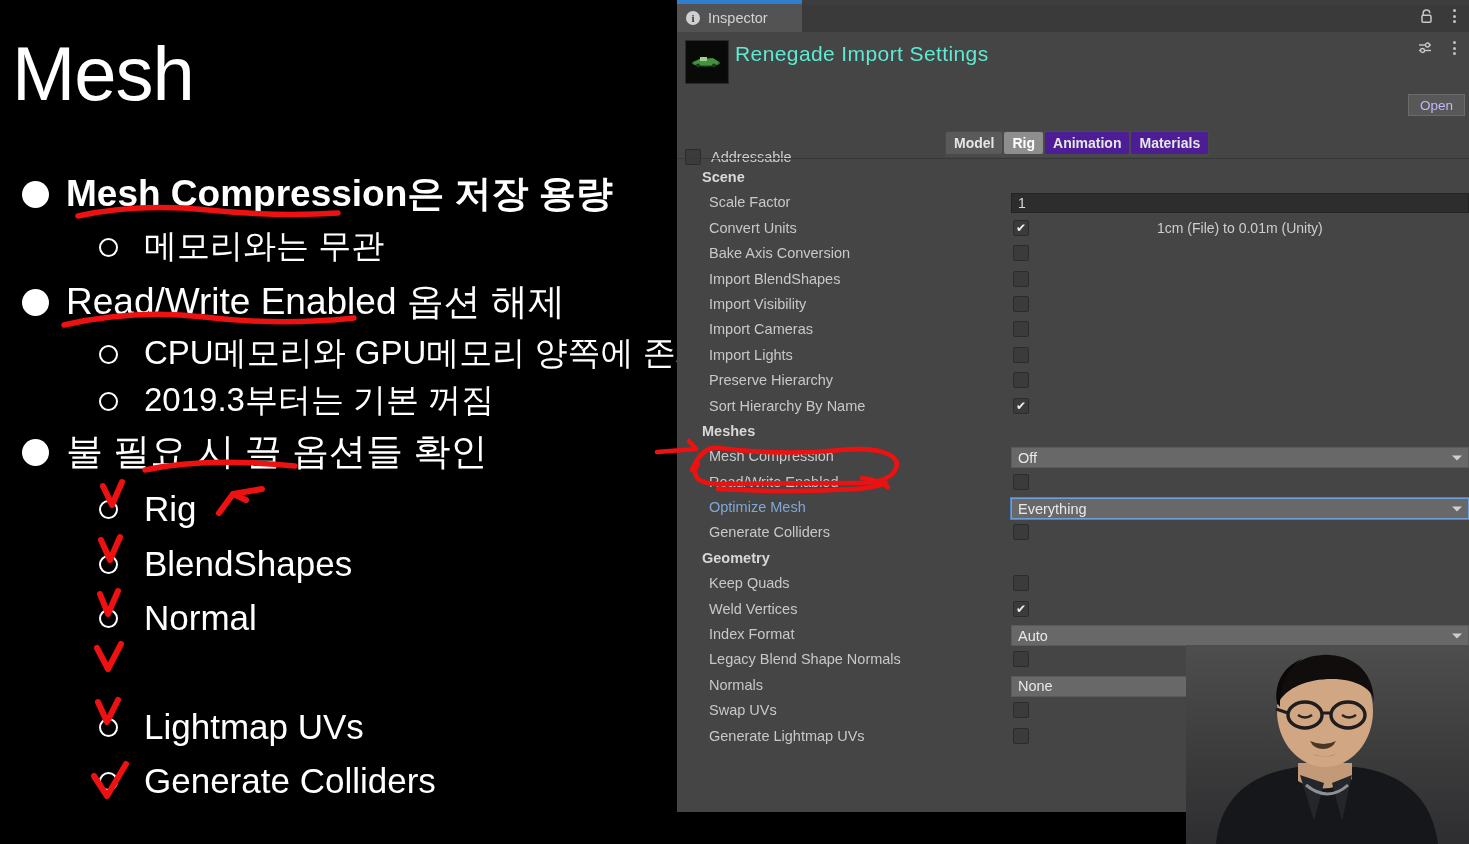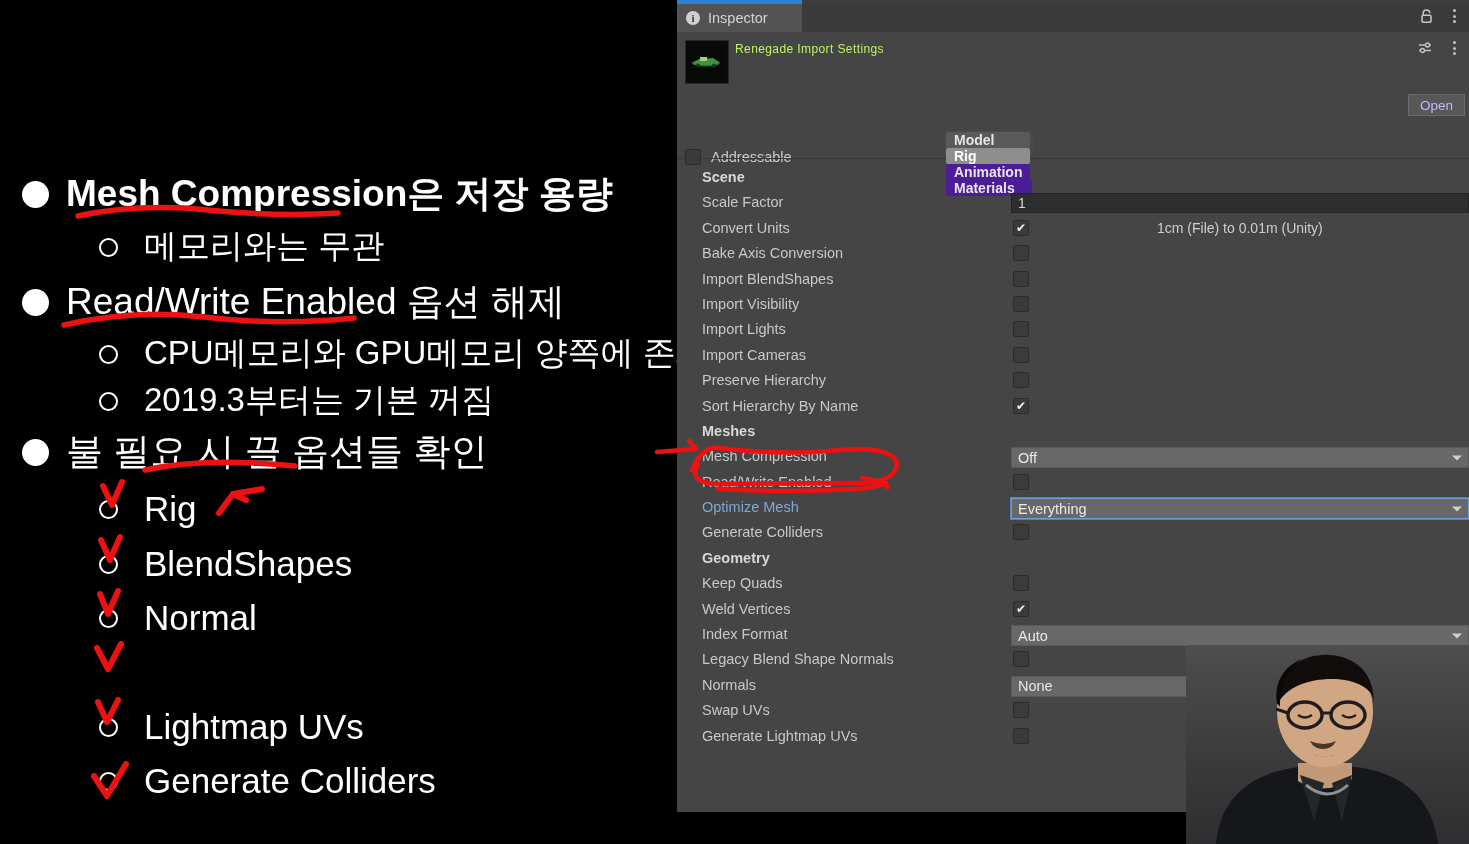--- a/index.html
+++ b/index.html
@@ -24,42 +24,42 @@
   #insp-tabbar{position:absolute;left:0;top:4px;width:792px;height:28px;background:#3a3a3a;}
   #insp-tab{position:absolute;left:0;top:4px;width:125px;height:28px;background:#535353;display:flex;align-items:center;padding-left:9px;box-sizing:border-box;}
   .ico-info{width:14px;height:14px;border-radius:50%;background:#d0d0d0;color:#3a3a3a;font-size:11px;font-weight:bold;display:flex;align-items:center;justify-content:center;font-family:"Liberation Serif",serif;}
   #insp-tab-label{color:#d4d4d4;font-size:14.5px;margin-left:8px;}
   #lock-icon{position:absolute;right:36px;top:9px;width:13px;height:15px;}
   #menu-icon-top{position:absolute;right:13px;top:9px;}
   .kebab span{display:block;width:3px;height:3px;border-radius:50%;background:#c3c3c3;margin-bottom:2.5px;}
 
   #insp-header{position:absolute;left:0;top:32px;width:792px;height:90px;background:#454545;}
   #asset-thumb{position:absolute;left:8px;top:8px;width:42px;height:42px;background:#0b0b0b;border:1px solid #2a2a2a;overflow:hidden;}
-  #asset-title{position:absolute;left:58px;top:10px;color:#bef264;font-size:12px;letter-spacing:.4px;}
+  #asset-title{position:absolute;left:58px;top:10px;color:#5eead4;font-size:21px;letter-spacing:.4px;}
   #preset-icon{position:absolute;right:36px;top:9px;}
   #menu-icon-hdr{position:absolute;right:13px;top:9px;}
   #open-btn{position:absolute;right:4px;top:62px;height:20px;padding:0 11px;background:#585858;border:1px solid #6a6a6a;border-radius:0;color:#c4b5fd;font-size:13.5px;display:flex;align-items:center;}
   #addressable-row{position:absolute;left:0;top:146px;width:912px;height:22px;display:flex;align-items:center;}
   .cbox{width:16px;height:16px;background:#3b3b3b;border:1px solid #2c2c2c;border-radius:2px;box-sizing:border-box;display:flex;align-items:center;justify-content:center;color:#fff;font-size:12px;line-height:1;}
   .cbox.on::after{content:"\2714";font-size:12px;color:#eee;}
   #addressable-label{color:#cdcdcd;font-size:14.5px;margin-left:10px;}
 
   #divider{position:absolute;left:0;top:158px;width:792px;height:1px;background:#383838;}
 
   
-  #obj-tabs{position:absolute;left:268px;top:131px;height:24px;display:flex;background:#4a4a4a;border-radius:2px;padding:1px;flex-direction:column;}
+  #obj-tabs{position:absolute;left:268px;top:131px;height:24px;display:flex;background:#4a4a4a;border-radius:2px;padding:1px;}
   .otab{height:22px;padding:0 8px;display:flex;align-items:center;color:#e6e6e6;font-size:14px;font-weight:bold;background:#4c1d95;margin-right:2px;border-radius:2px;}
   .otab.sel{background:#8e8e8e;color:#fff;}
   .otab.dim{background:#5a5a5a;}
   .otab:last-child{margin-right:0;}
 
   
   #props{position:absolute;left:0;top:166px;width:792px;}
   .prow{position:relative;height:25.4px;}
-  .plabel{position:absolute;left:25px;top:3px;color:#c8c8c8;font-size:14.5px;white-space:nowrap;}
+  .plabel{position:absolute;left:32px;top:3px;color:#c8c8c8;font-size:14.5px;white-space:nowrap;}
   .plabel.hdr{font-weight:bold;color:#d8d8d8;left:25px;}
   .plabel.blue{color:#7fa8d6;}
   .pfield{position:absolute;left:334px;right:0;top:2px;}
   .txtfield{height:20px;background:#2d2d2d;border:1px solid #232323;box-sizing:border-box;display:flex;align-items:center;padding-left:6px;color:#d8d8d8;font-size:14px;}
   .dropdown{height:21px;background:#686868;border:1px solid #5a5a5a;box-sizing:border-box;display:flex;align-items:center;padding-left:6px;color:#e8e8e8;font-size:14.5px;position:relative;}
   .dropdown.focus{border:1px solid #6f9fd8;outline:1px solid #4f82c4;}
   .caret{position:absolute;right:6px;top:50%;transform:translateY(-50%);width:0;height:0;border-left:5px solid transparent;border-right:5px solid transparent;border-top:5px solid #cfcfcf;}
   .pcheck{position:absolute;left:336px;top:3px;}
   .sidenote{position:absolute;left:480px;top:3px;color:#cecece;font-size:14px;}
 
@@ -74,20 +74,21 @@
 
   
   #annot{position:absolute;left:0;top:0;width:1469px;height:844px;pointer-events:none;}
 </style>
 </head>
 <body>
 
 <div id="root">
 
   <div id="slide">
+    <div id="slide-title">Mesh</div>
 
     <div class="bullet-row" style="left:22px;top:172px;font-weight:bold;">
       <div class="dot1"></div>
       <div class="l1">Mesh Compression은 저장 용량</div>
     </div>
 
     <div class="bullet-row" style="left:99px;top:226px;">
       <div class="dot2"></div>
       <div class="l2">메모리와는 무관</div>
     </div>
@@ -223,25 +224,25 @@
         </div>
         <div class="prow">
           <div class="plabel">Import BlendShapes</div>
           <div class="cbox pcheck"></div>
         </div>
         <div class="prow">
           <div class="plabel">Import Visibility</div>
           <div class="cbox pcheck"></div>
         </div>
         <div class="prow">
+          <div class="plabel">Import Cameras</div>
+          <div class="cbox pcheck"></div>
+        </div>
+        <div class="prow">
           <div class="plabel">Import Lights</div>
-          <div class="cbox pcheck"></div>
-        </div>
-        <div class="prow">
-          <div class="plabel">Import Cameras</div>
           <div class="cbox pcheck"></div>
         </div>
         <div class="prow">
           <div class="plabel">Preserve Hierarchy</div>
           <div class="cbox pcheck"></div>
         </div>
         <div class="prow">
           <div class="plabel">Sort Hierarchy By Name</div>
           <div class="cbox pcheck on"></div>
         </div>

